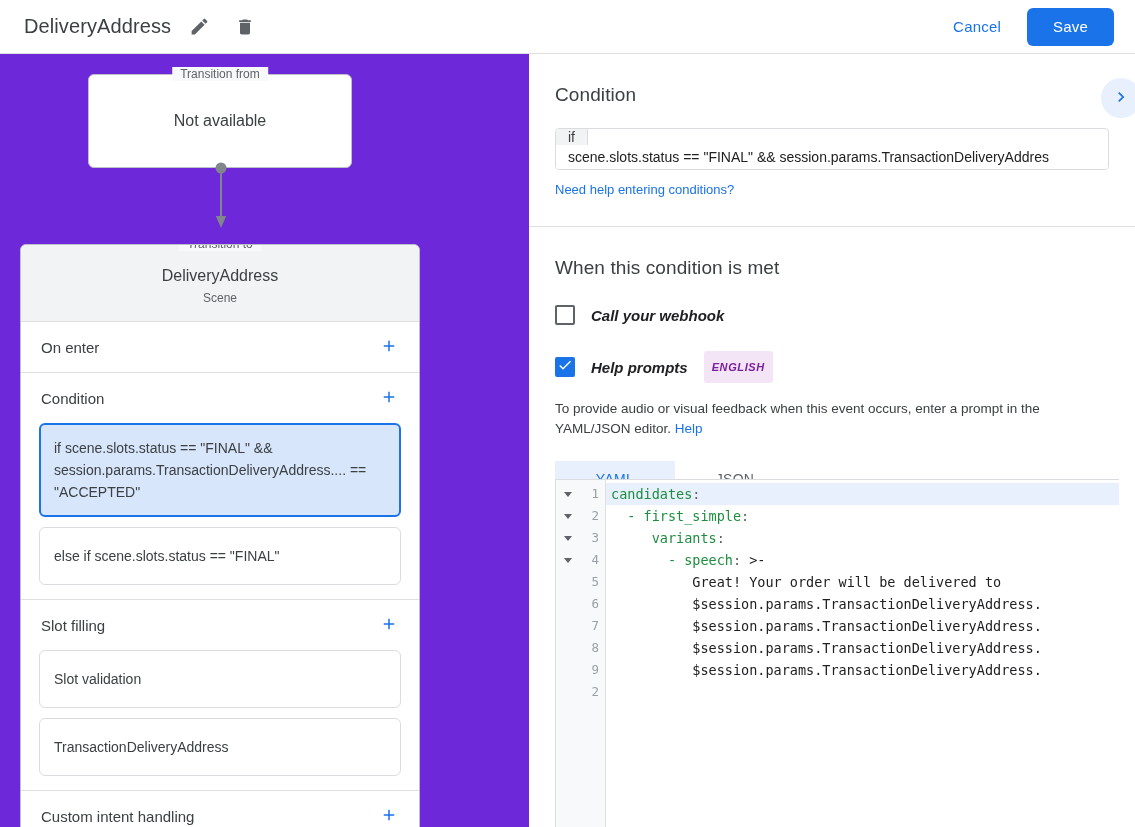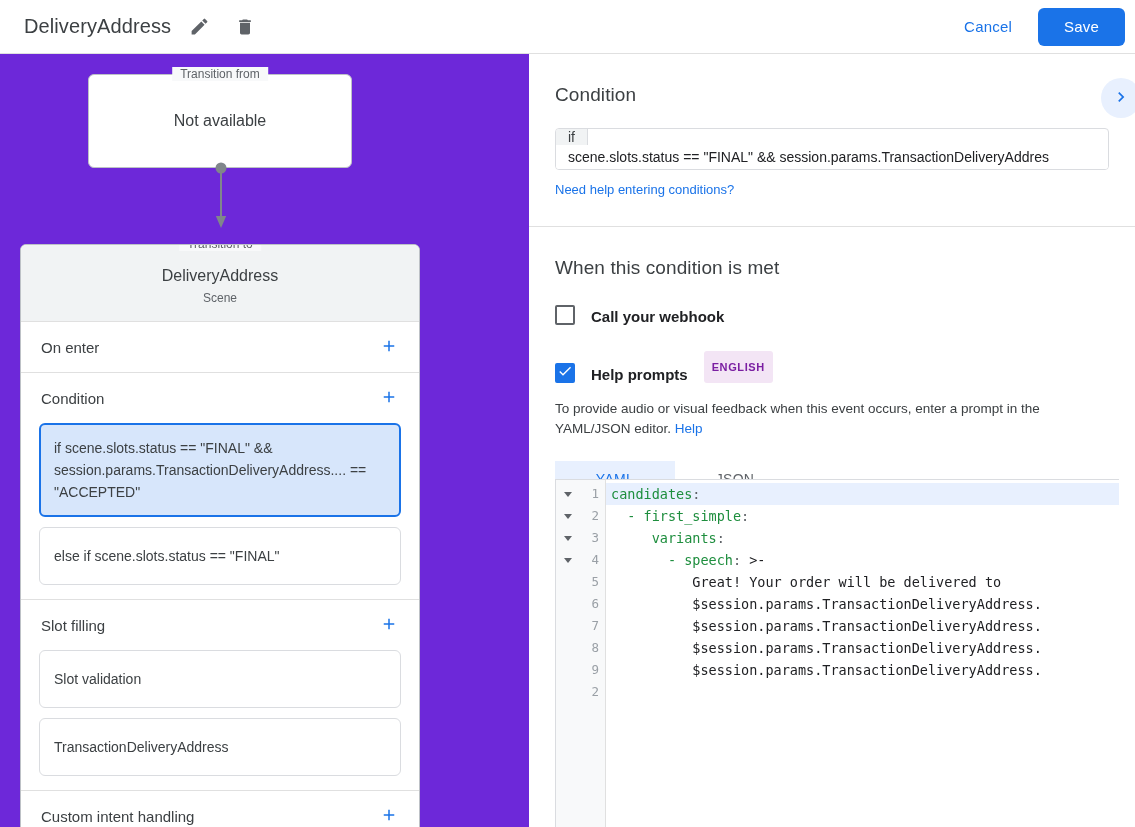--- a/index.html
+++ b/index.html
@@ -33,21 +33,21 @@
   .cancel-btn {
     color: #1a73e8; font-size: 15px; font-weight: 500;
     background: none; border: none; cursor: pointer;
     padding: 8px 14px; border-radius: 4px; letter-spacing:.2px;
   }
   .save-btn {
     background: #1a73e8; color: #ffffff;
     font-size: 15px; font-weight: 500; letter-spacing:.2px;
     border: none; border-radius: 6px;
     padding: 0 26px; height: 38px;
-    margin-left: 12px; margin-right: 10px; cursor: pointer;
+    margin-left: 12px; margin-right: 21px; cursor: pointer;
     font-family: "Liberation Sans", sans-serif;
   }
 
   
   .left-panel {
     position: absolute; left: 0; top: 54px;
     width: 529px; height: 773px;
     background: #6d28d9;
     overflow: hidden;
   }
@@ -160,21 +160,21 @@
     background: #ffffff;
   }
   .help-link {
     display: inline-block; margin-top: 12px;
     font-size: 13px; color: #1a73e8; text-decoration: none; cursor: pointer;
   }
   .rp-divider { border-top: 1px solid #e0e0e0; margin-top: 28px; }
 
   .rp-h2 { font-size: 19px; color: #3c4043; padding-top: 30px; letter-spacing:.1px; }
 
-  .check-row { display: flex; align-items: flex-end; margin-top: 26px; cursor: pointer; }
+  .check-row { display: flex; align-items: center; margin-top: 26px; cursor: pointer; font-style: italic; }
   .cbox {
     width: 20px; height: 20px; border-radius: 2px;
     border: 2px solid #5f6368; background: #ffffff;
     display:flex; align-items:center; justify-content:center;
     flex: 0 0 auto;
   }
   .cbox.checked { background: #1a73e8; border-color: #1a73e8; }
   .check-label { margin-left: 16px; font-size: 15px; font-weight: bold; color: #202124; }
   .lang-badge {
     margin-left: 16px; background: #f3e5f5; color: #7b1fa2;

